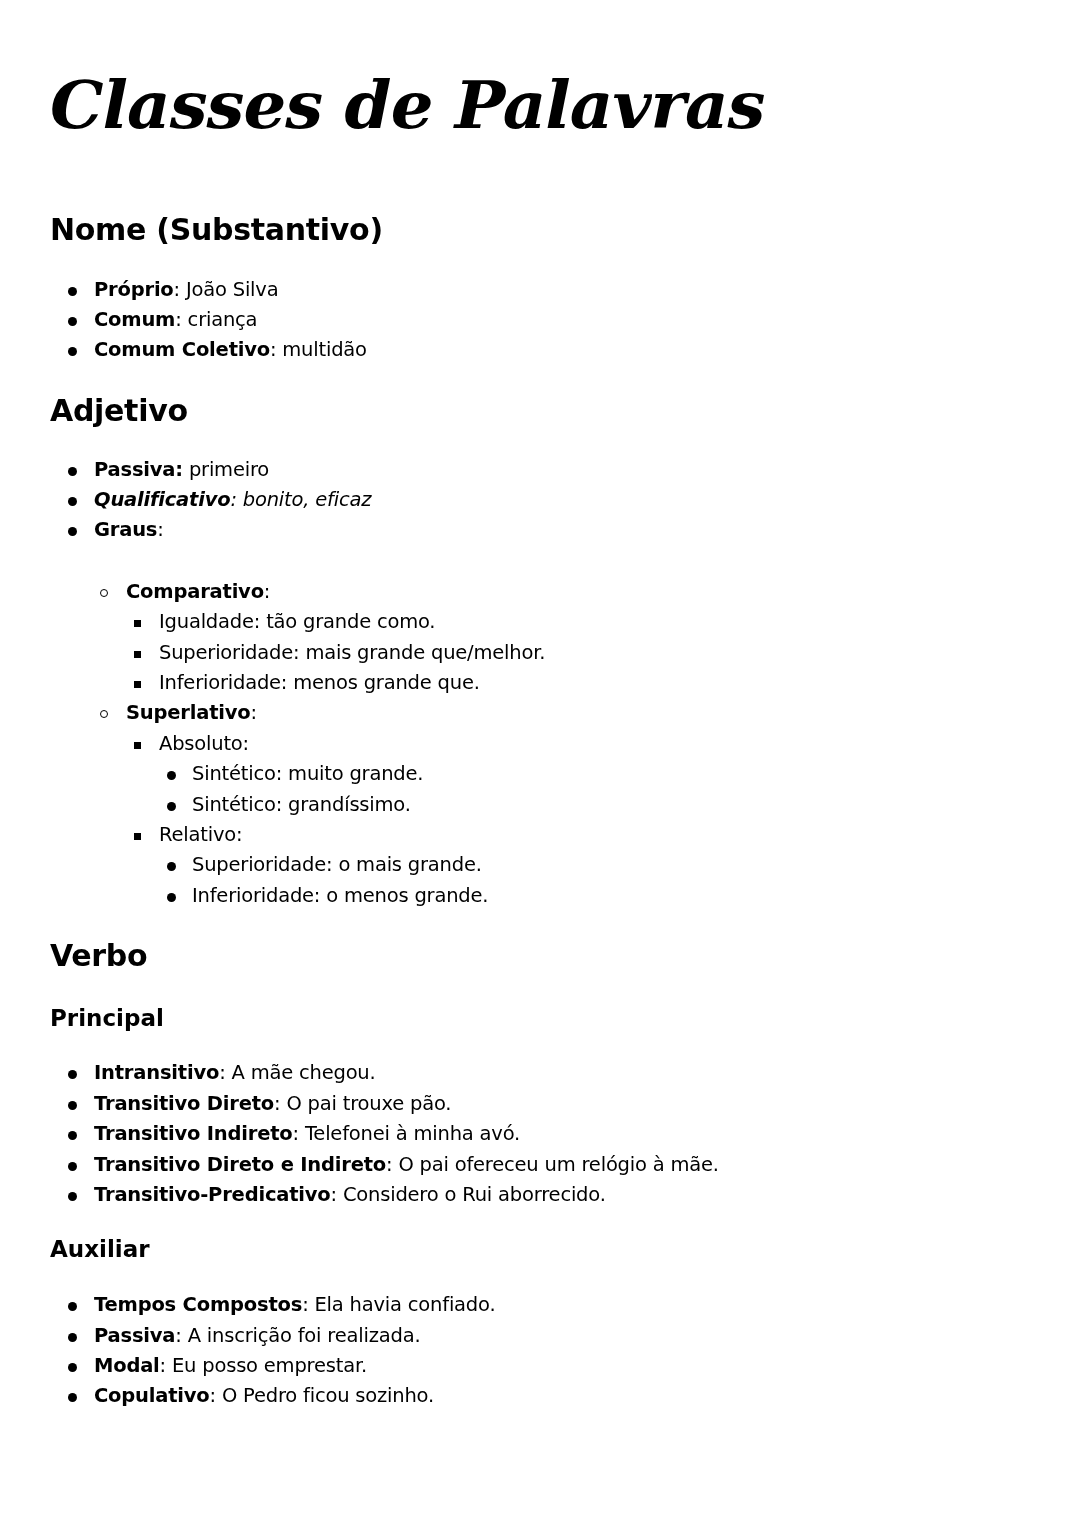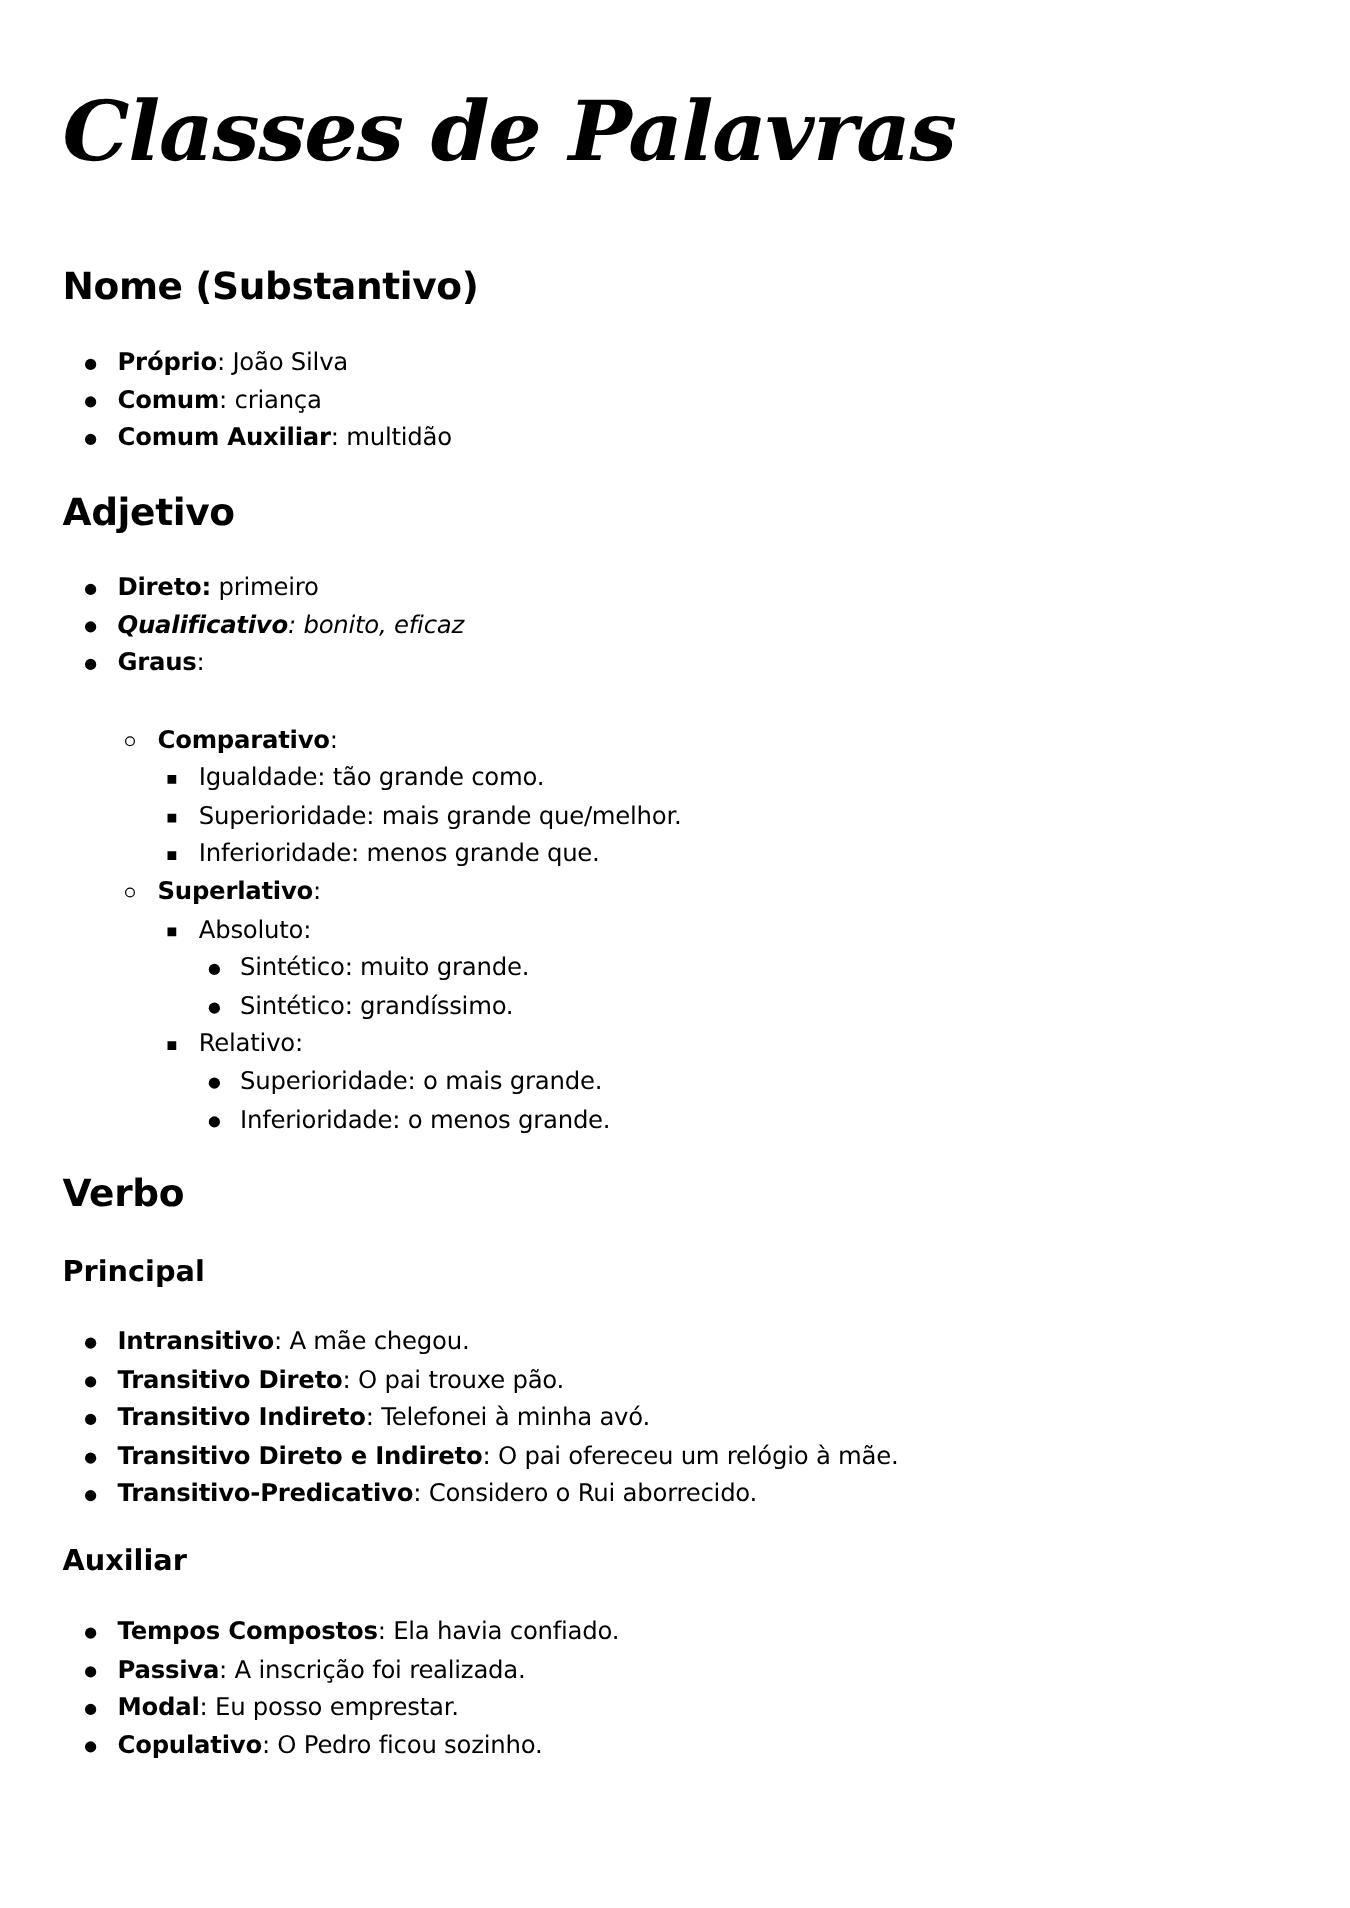--- a/index.html
+++ b/index.html
@@ -44,28 +44,28 @@
   <div class="li" style="left:94px; top:280px;">
     <span class="marker disc" style="left:-26px; top:7px;"></span>
     <b>Próprio</b><span>: </span><span>João Silva</span>
   </div>
   <div class="li" style="left:94px; top:310px;">
     <span class="marker disc" style="left:-26px; top:7px;"></span>
     <b>Comum</b><span>: </span><span>criança</span>
   </div>
   <div class="li" style="left:94px; top:340px;">
     <span class="marker disc" style="left:-26px; top:7px;"></span>
-    <b>Comum Auxiliar</b><span>: </span><span>multidão</span>
+    <b>Comum Coletivo</b><span>: </span><span>multidão</span>
   </div>
 
   <div class="h1" style="top:396px;text-align:center;">Adjetivo</div>
 
   <div class="li" style="left:94px; top:460px;">
     <span class="marker disc" style="left:-26px; top:7px;"></span>
-    <b>Direto:</b><span> </span><span>primeiro</span>
+    <b>Passiva:</b><span> </span><span>primeiro</span>
   </div>
   <div class="li" style="left:94px; top:490px;font-style:italic;">
     <span class="marker disc" style="left:-26px; top:7px;"></span>
     <b>Qualificativo</b><span>: </span><span>bonito, eficaz</span>
   </div>
   <div class="li" style="left:94px; top:520px;">
     <span class="marker disc" style="left:-26px; top:7px;"></span>
     <b>Graus</b><span>:</span>
   </div>
 

